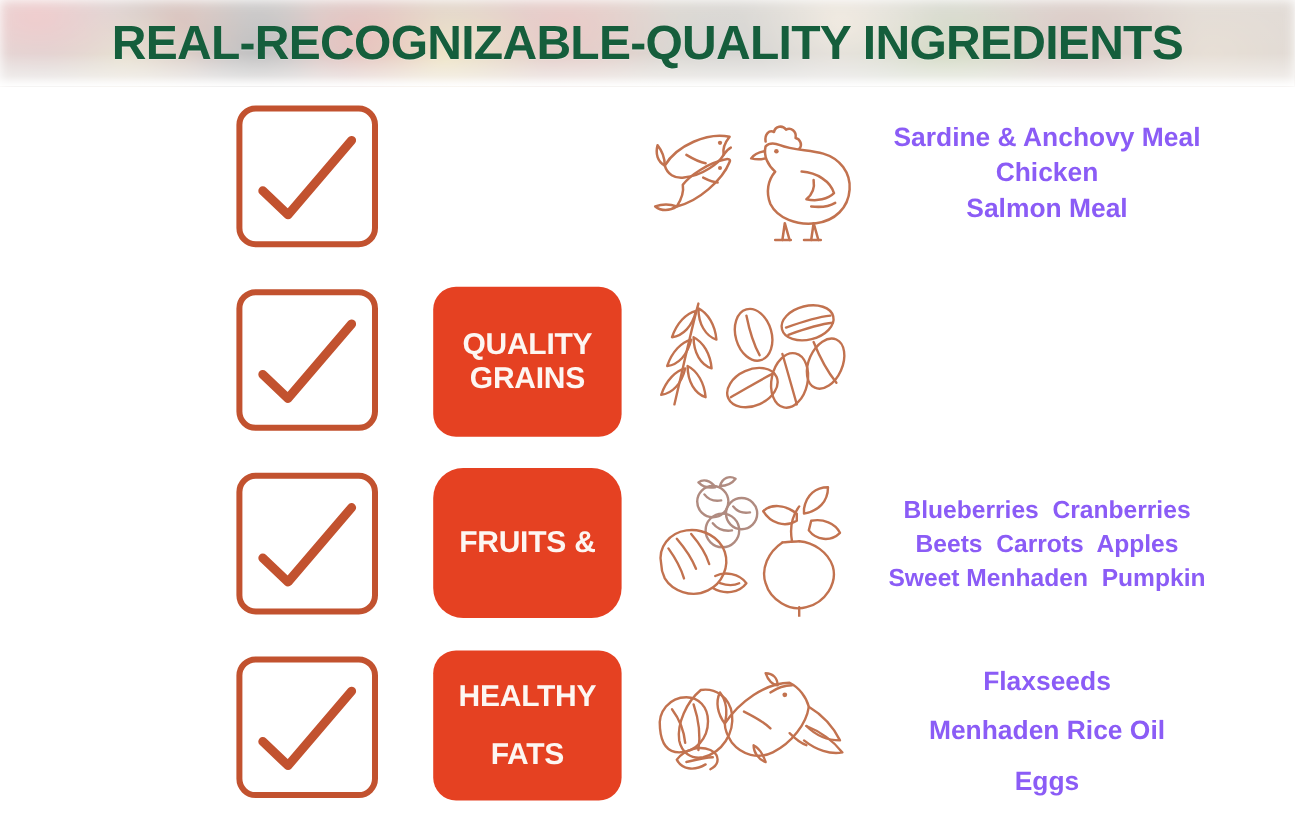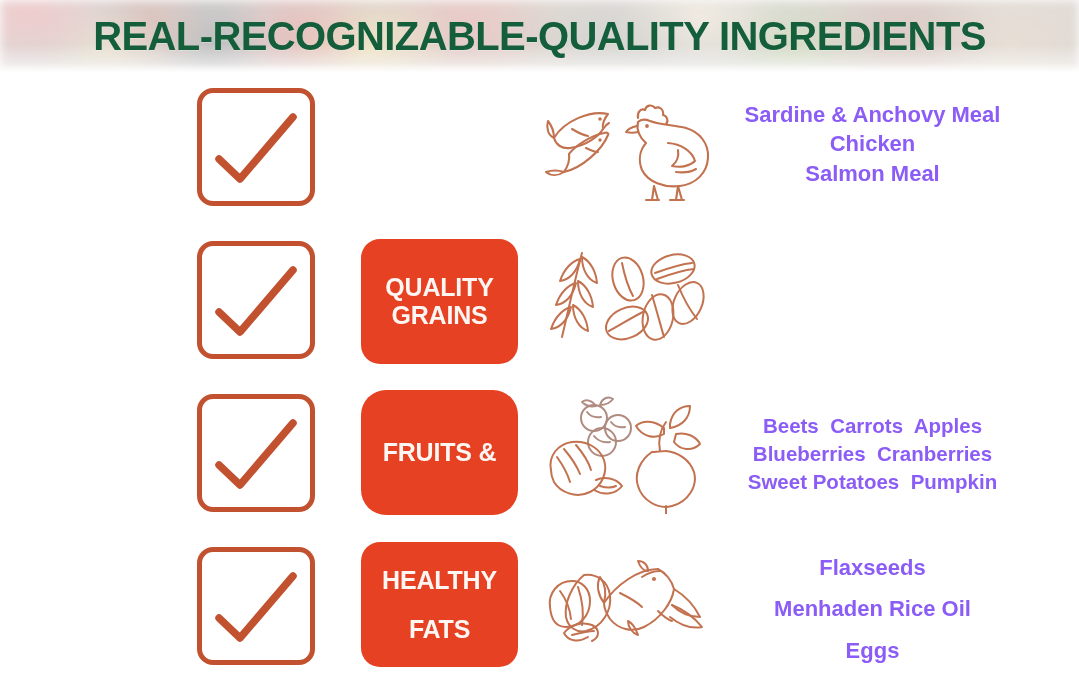--- a/index.html
+++ b/index.html
@@ -308,23 +308,23 @@
             <path d="M122 34 C112 26 100 26 94 32 C100 42 112 46 122 40 Z"></path>
             <path d="M128 30 C130 18 138 12 148 12 C148 24 140 32 128 34 Z"></path>
             <path d="M134 40 C144 38 154 42 158 50 C150 58 138 56 132 48 Z"></path>
             <path d="M124 112 C124 116 124 118 124 120"></path>
           </g>
         </g>
       </svg>
     </div>
 
     <div class="ing-text">
+      <span>Blueberries  Cranberries</span>
       <span>Beets  Carrots  Apples</span>
-      <span>Blueberries  Cranberries</span>
-      <span>Sweet Potatoes  Pumpkin</span>
+      <span>Sweet Menhaden  Pumpkin</span>
     </div>
   </div>
 
   <div class="ing-row" id="row-3">
 
     <div class="checkbox">
       <svg width="108" height="108" viewBox="0 0 108 108">
         <path d="M17 66 L38 86 L91 24" fill="none" stroke="#c2522f" stroke-width="7.5" stroke-linecap="round" stroke-linejoin="round"></path>
       </svg>
     </div>

